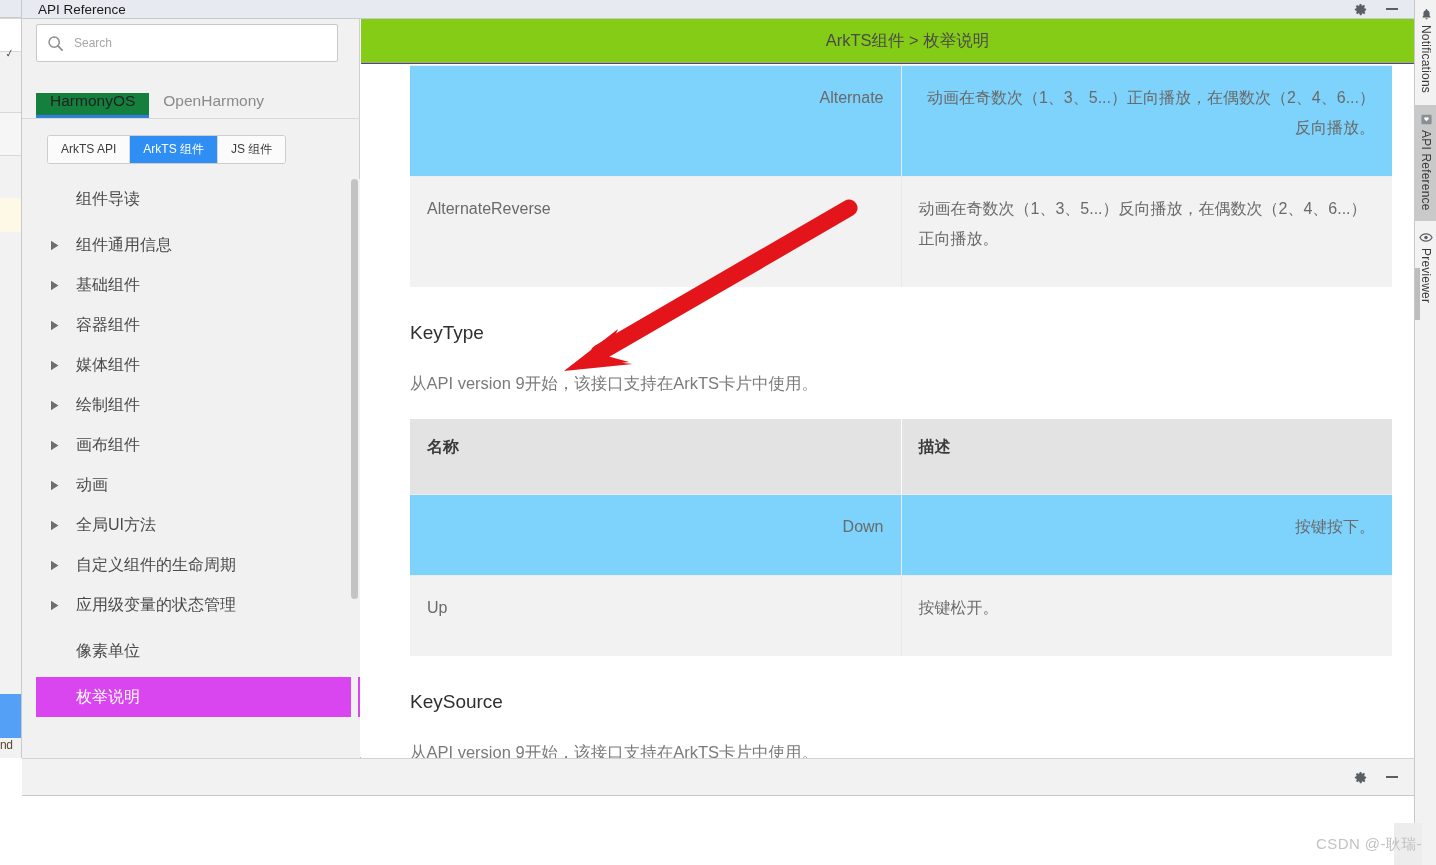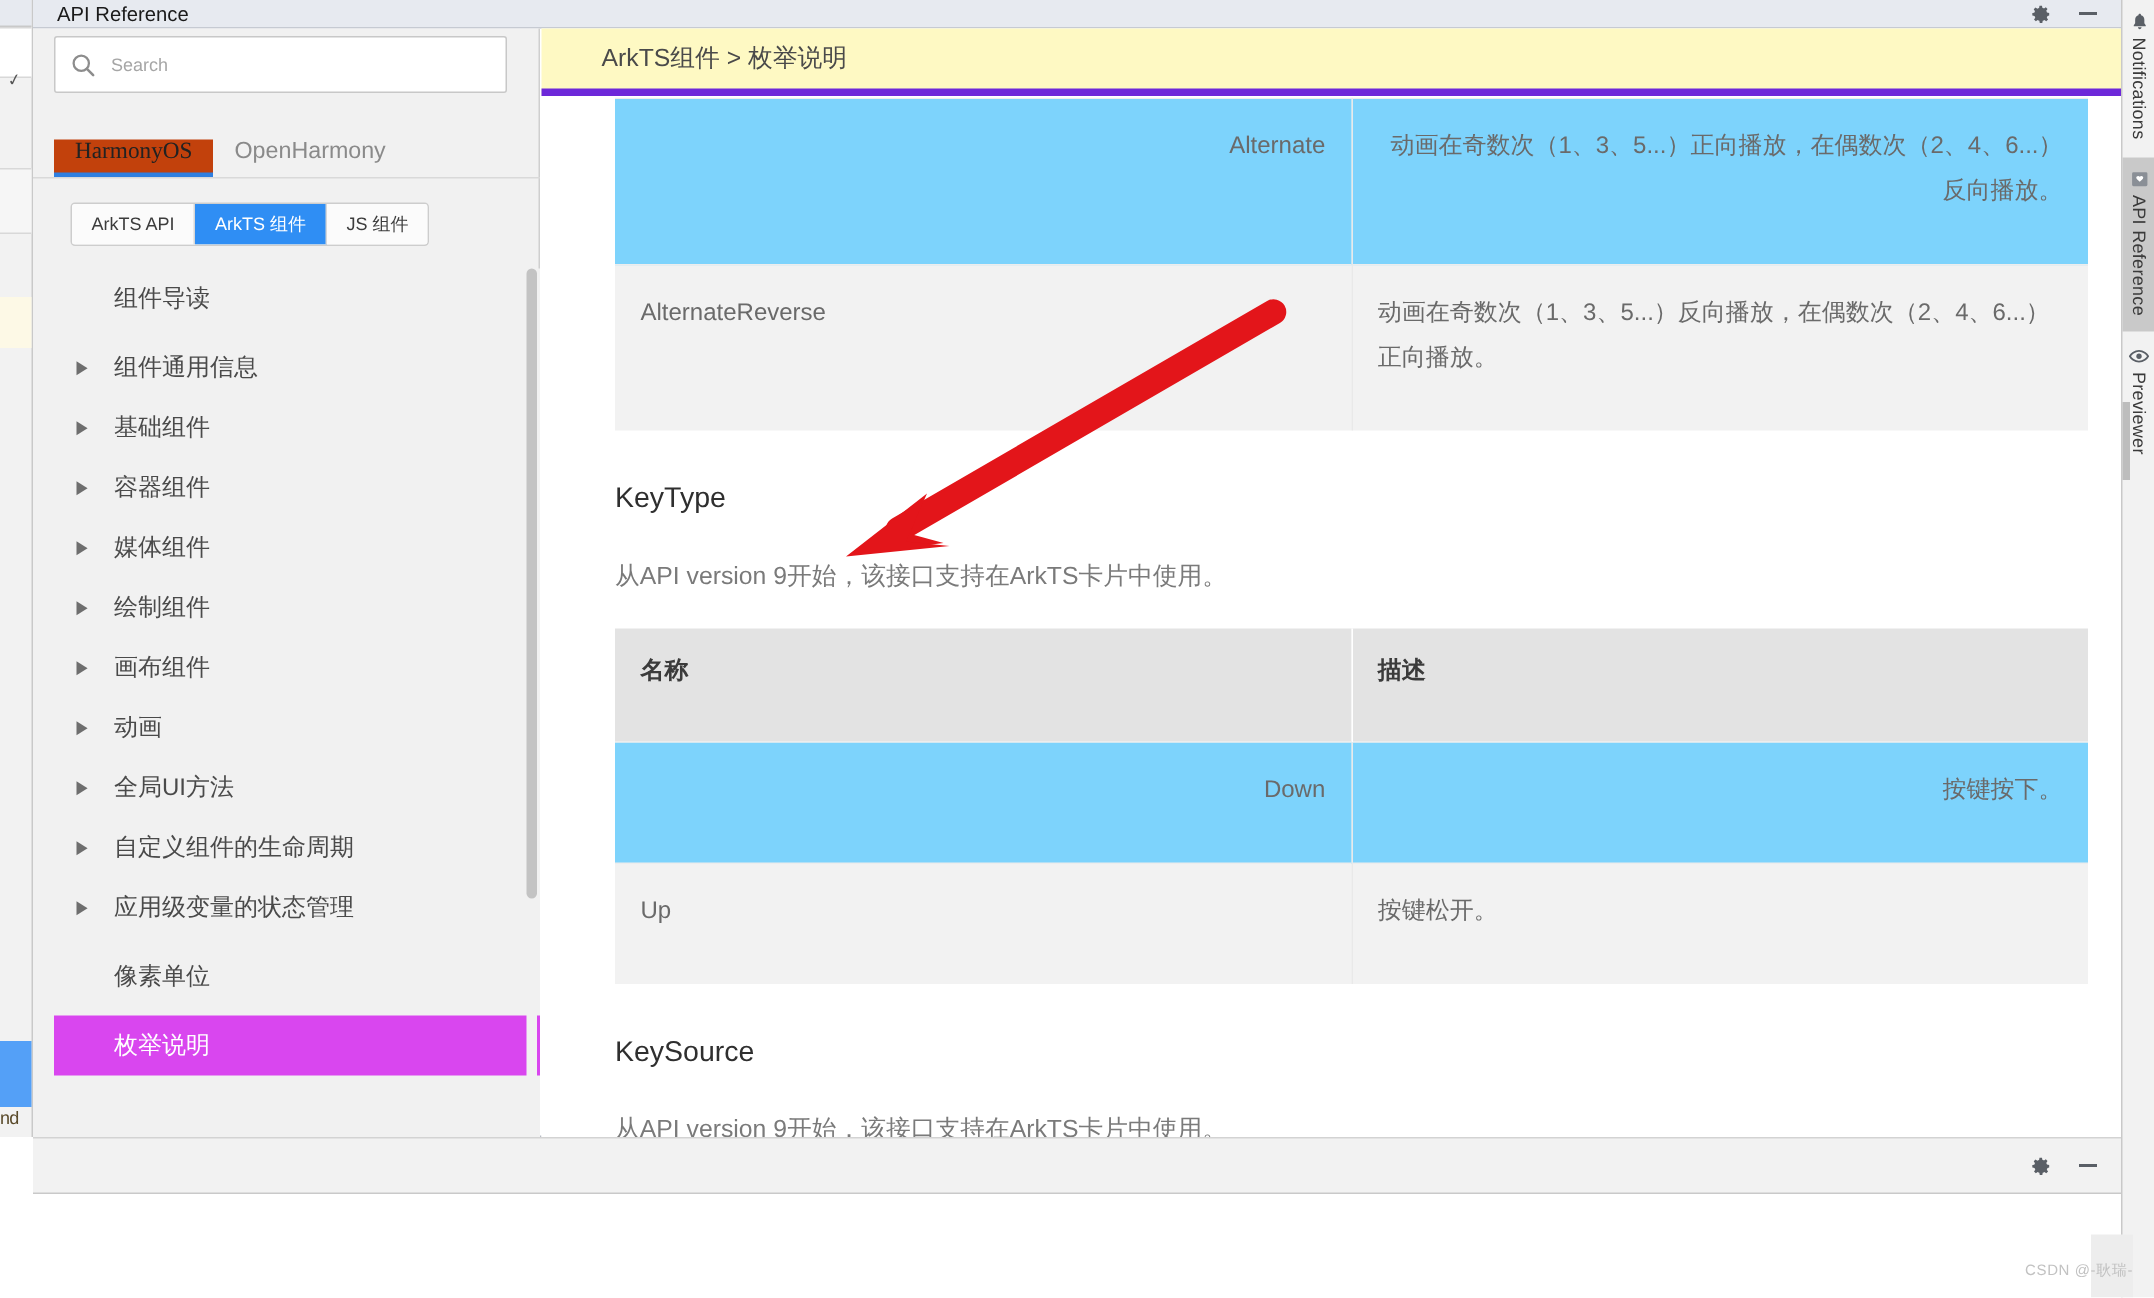--- a/index.html
+++ b/index.html
@@ -81,21 +81,21 @@
 
   #os-tabs{
     position:absolute; left:14px; top:57px; width:310px; height:42px;
     display:flex; align-items:flex-end;
   }
   .os-tab{
     font-size:15.5px; color:#8a8a8a; padding:0 14px 9px 14px; cursor:pointer;
     background:transparent; line-height:16px;
   }
   .os-tab.active{
-    color:#222; background:#c2410c; border-bottom:3px solid #2f7fe0; padding-bottom:6px;font-family:Liberation Serif, serif;
+    color:#222; background:#15803d; border-bottom:3px solid #2f7fe0; padding-bottom:6px;
   }
   #os-tabs-underline{
     position:absolute; left:0; top:99px; width:338px; height:1px; background:#d9d9d9;
   }
 
   
   #seg-control{
     position:absolute; left:25px; top:116px; height:29px;
     display:flex; border:1px solid #cdcdcd; border-radius:3px; overflow:hidden;
     background:#fbfbfb;
@@ -133,22 +133,22 @@
     background:#c3c3c3; border-radius:4px;
   }
 
   
   #content{
     position:absolute; left:339px; top:19px; width:1053px; height:739px;
     background:#ffffff;
   }
   #breadcrumb{
     position:absolute; left:0; top:0; width:1053px; height:45px;
-    background:#fef9c3; border-bottom:5px solid #6d28d9;
-    display:flex; align-items:center;
+    background:#84cc16; border-bottom:1px solid #6d28d9;
+    display:flex; align-items:center;justify-content:center;
   }
   #breadcrumb .bc-text{
     margin-left:40px; font-size:16.5px; color:#4a4a4a;
   }
 
   #doc{
     position:absolute; left:0; top:46px; width:1053px; height:693px;
     overflow:hidden; background:#ffffff;
   }
   #doc-inner{ position:relative; padding:0 0 0 0; }
@@ -209,21 +209,21 @@
   }
   .vtab.active{ background:#c9c9c9; }
   #right-bar .vsep{ height:2px; }
 
   #right-scroll-mark{
     position:absolute; left:0px; top:268px; width:5px; height:52px; background:#bdbdbd;
   }
 
   
   #watermark{
-    position:absolute; right:14px; bottom:11px; font-size:10px; color:#c2c2c2;
+    position:absolute; right:14px; bottom:11px; font-size:15px; color:#c2c2c2;
     letter-spacing:.4px;
   }
   #wm-block{
     position:absolute; right:14px; bottom:0px; width:28px; height:42px;
     background:#ededed;
   }
 </style>
 </head>
 <body>
 

